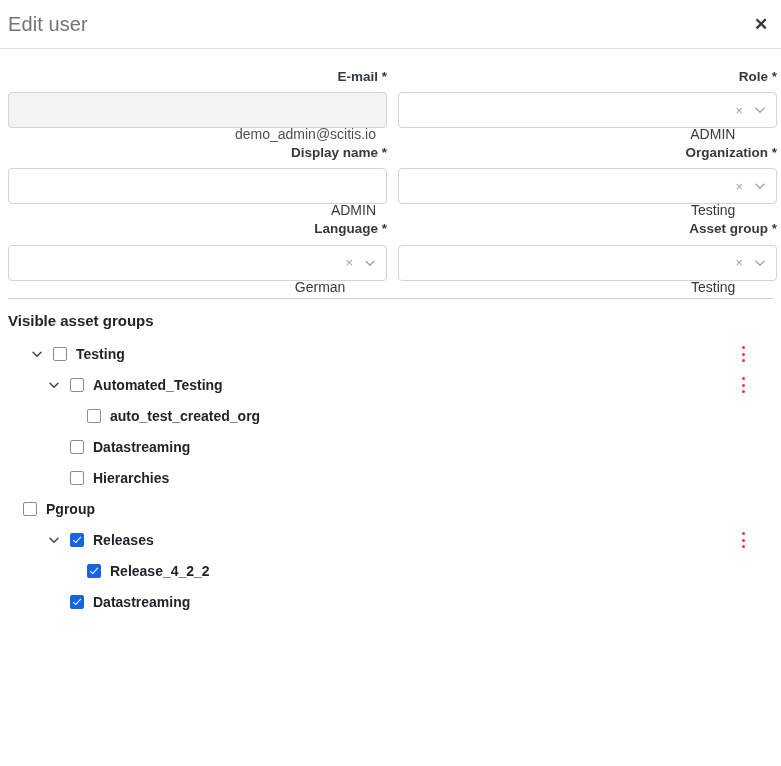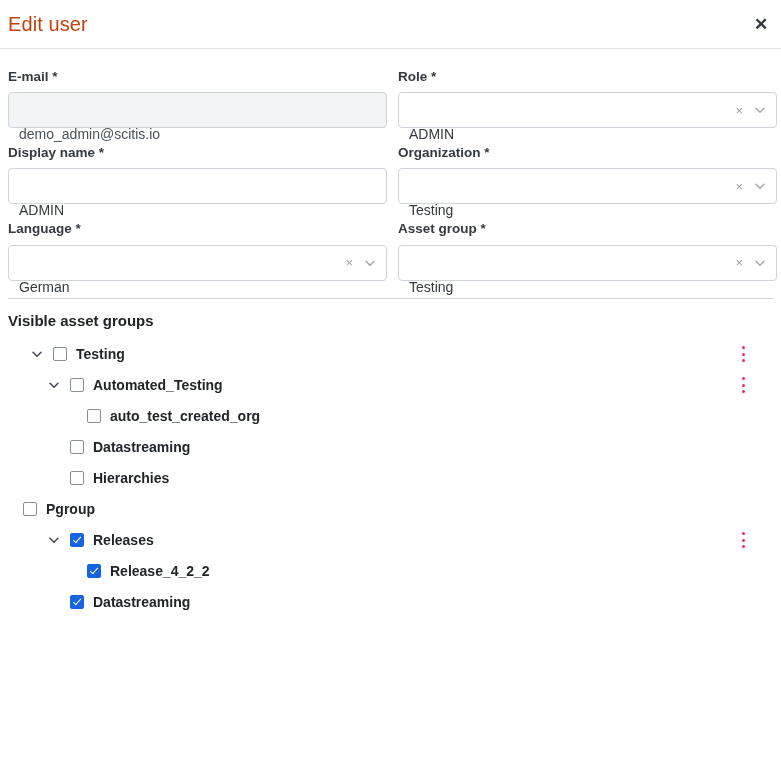--- a/index.html
+++ b/index.html
@@ -21,21 +21,21 @@
     height: 49px;
     box-sizing: border-box;
     border-bottom: 1px solid #dfe3e6;
     display: flex;
     align-items: center;
     padding: 0 8px;
   }
   .dialog-title {
     font-size: 20px;
     font-weight: 400;
-    color: #c2410c;
+    color: #737373;
     letter-spacing: 0.1px;
     line-height: 1;
   }
   .close-btn {
     position: absolute;
     right: 8px;
     top: 50%;
     transform: translateY(-50%);
     width: 24px;
     height: 24px;
@@ -51,20 +51,21 @@
   }
 
   
   .form-area {
     padding: 20px 8px 0 8px;
   }
   .form-row {
     display: flex;
     gap: 11px;
     margin-bottom: 17px;
+    text-align: right;
   }
   .form-col {
     width: 379px;
     flex: 0 0 379px;
   }
   .field-label {
     font-size: 13.5px;
     font-weight: 700;
     color: #343a40;
     margin-bottom: 7px;

